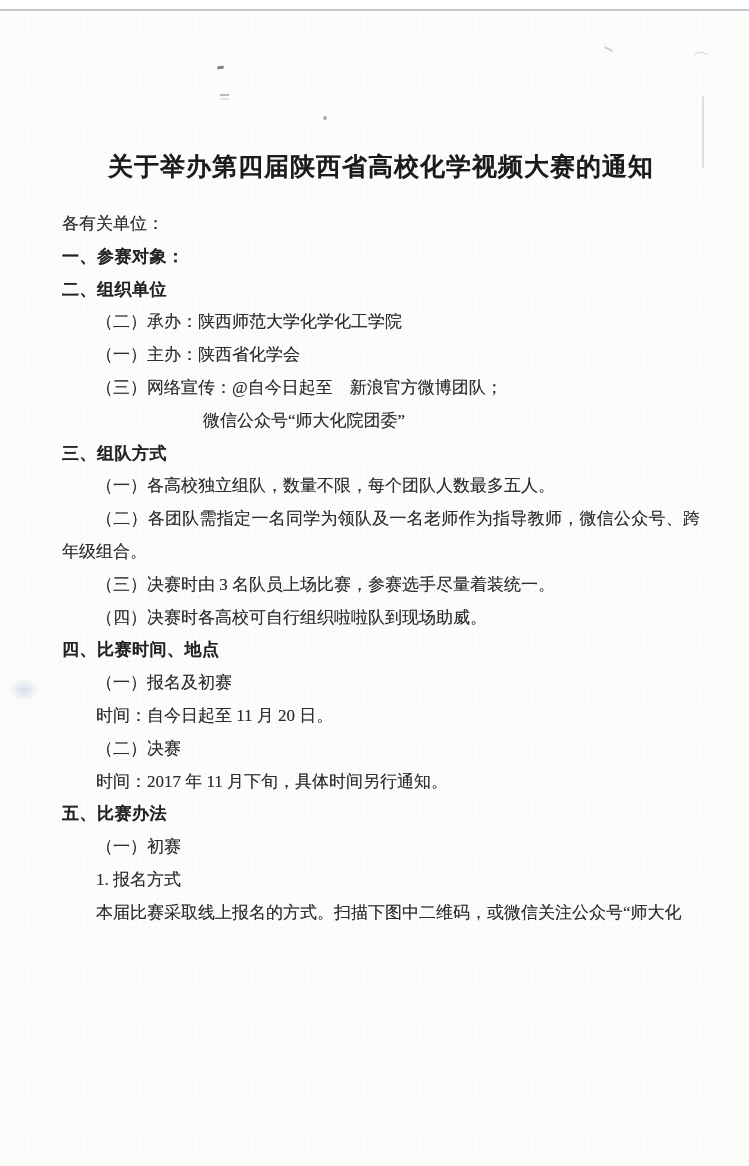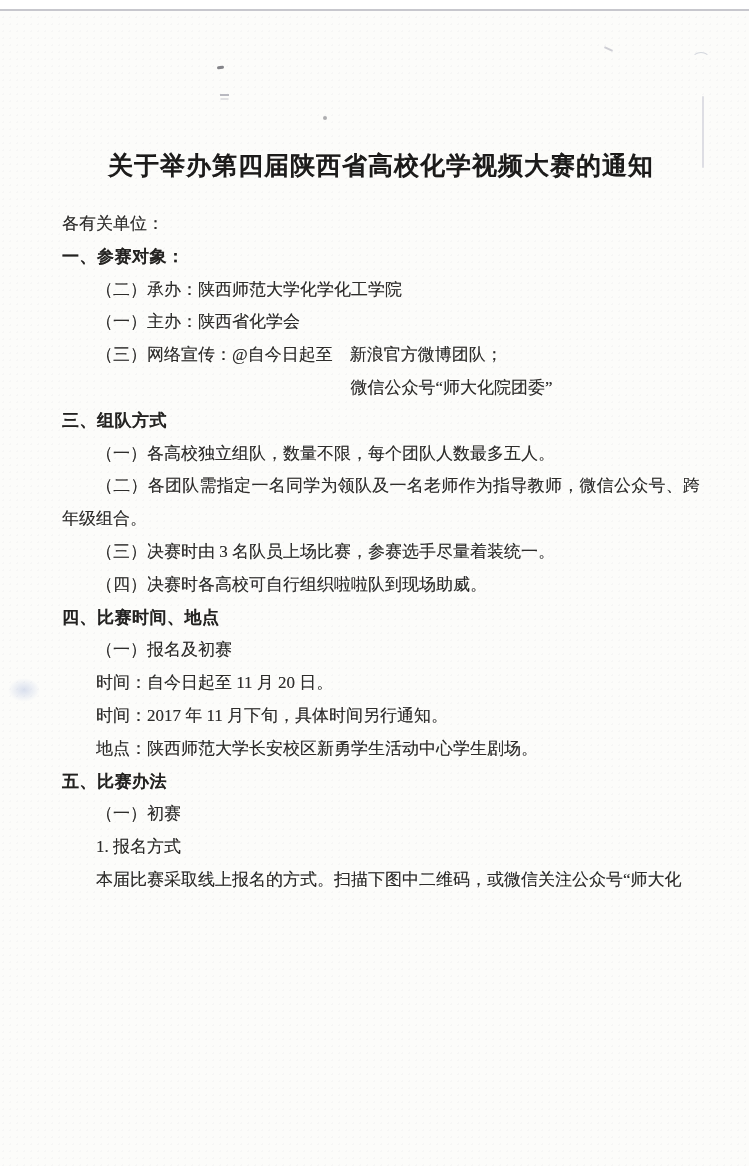--- a/index.html
+++ b/index.html
@@ -16,32 +16,32 @@
   
   .page::before{content:"";position:absolute;top:0;left:0;width:100%;height:9px;background:#ffffff;}
   .scan-top-edge{position:absolute;top:9px;left:0;width:749px;height:2px;background:var(--scan-line,#c7c7cd);}
 
   .content{
     position:absolute;left:62px;top:148px;width:638px;
     font-size:17px;line-height:32.8px;
     text-shadow:0 0 0.5px rgba(70,70,75,0.55);
   }
   .title{
-    font-family:Liberation Serif, serif;
+    font-family:Liberation Sans, sans-serif;
     font-weight:700;font-size:25px;line-height:36px;letter-spacing:1px;
     text-align:center;color:var(--title-ink,#1c1b1a);
     margin:0 0 24px 0;
   }
   .line{min-height:32.8px;margin:0;}
   .section{
     font-family:Liberation Serif, serif;
     font-weight:700;letter-spacing:0.5px;color:#232220;
   }
   .ind1{padding-left:34px;}
-  .ind-wx{padding-left:141px;text-align:center;}
+  .ind-wx{padding-left:141px;}
   .para{margin:0;text-align:justify;text-indent:34px;}
 
   
   .artifact{position:absolute;pointer-events:none;}
   .v-line{left:702px;top:96px;width:2px;height:72px;background:#d8d8df;border-radius:1px;opacity:.85;}
   .arc{left:692px;top:52px;width:16px;height:12px;border:1.5px solid;border-color:#ccd0d8 transparent transparent transparent;border-radius:50%;opacity:.85;}
   .speck1{left:217px;top:66px;width:7px;height:3px;background:#6f6f74;border-radius:2px;transform:rotate(-8deg);opacity:.85;}
   .speck2{left:220px;top:94px;width:9px;height:2px;background:#a9a9b2;box-shadow:0 4px 0 -0.5px #b7b7c0;opacity:.8;}
   .speck3{left:323px;top:116px;width:4px;height:4px;background:#8b8b90;border-radius:50%;opacity:.7;}
   .speck4{left:604px;top:48px;width:9px;height:2px;background:#c2c2ca;transform:rotate(25deg);opacity:.8;}
@@ -64,36 +64,37 @@
 
   <div class="content">
 
     <h1 class="title">关于举办第四届陕西省高校化学视频大赛的通知</h1>
 
     <div class="line">各有关单位：</div>
 
 
     <div class="line section">一、参赛对象：</div>
 
+    <div class="line section">二、组织单位</div>
     <div class="line ind1">（二）承办：陕西师范大学化学化工学院</div>
     <div class="line ind1">（一）主办：陕西省化学会</div>
     <div class="line ind1">（三）网络宣传：@自今日起至　新浪官方微博团队；</div>
     <div class="line ind-wx">微信公众号“师大化院团委”</div>
 
     <div class="line section">三、组队方式</div>
     <div class="line ind1">（一）各高校独立组队，数量不限，每个团队人数最多五人。</div>
     <p class="para">（二）各团队需指定一名同学为领队及一名老师作为指导教师，微信公众号、跨年级组合。</p>
     <div class="line ind1">（三）决赛时由 3 名队员上场比赛，参赛选手尽量着装统一。</div>
     <div class="line ind1">（四）决赛时各高校可自行组织啦啦队到现场助威。</div>
 
     <div class="line section">四、比赛时间、地点</div>
     <div class="line ind1">（一）报名及初赛</div>
     <div class="line ind1">时间：自今日起至 11 月 20 日。</div>
+    <div class="line ind1">（二）决赛</div>
     <div class="line ind1">时间：2017 年 11 月下旬，具体时间另行通知。</div>
-    <div class="line ind1">地点：陕西师范大学长安校区新勇学生活动中心学生剧场。</div>
 
     <div class="line section">五、比赛办法</div>
     <div class="line ind1">（一）初赛</div>
     <div class="line ind1">1. 报名方式</div>
     <p class="para">本届比赛采取线上报名的方式。扫描下图中二维码，或微信关注公众号“师大化</p>
 
   </div>
 </div>
 
 </body></html>

